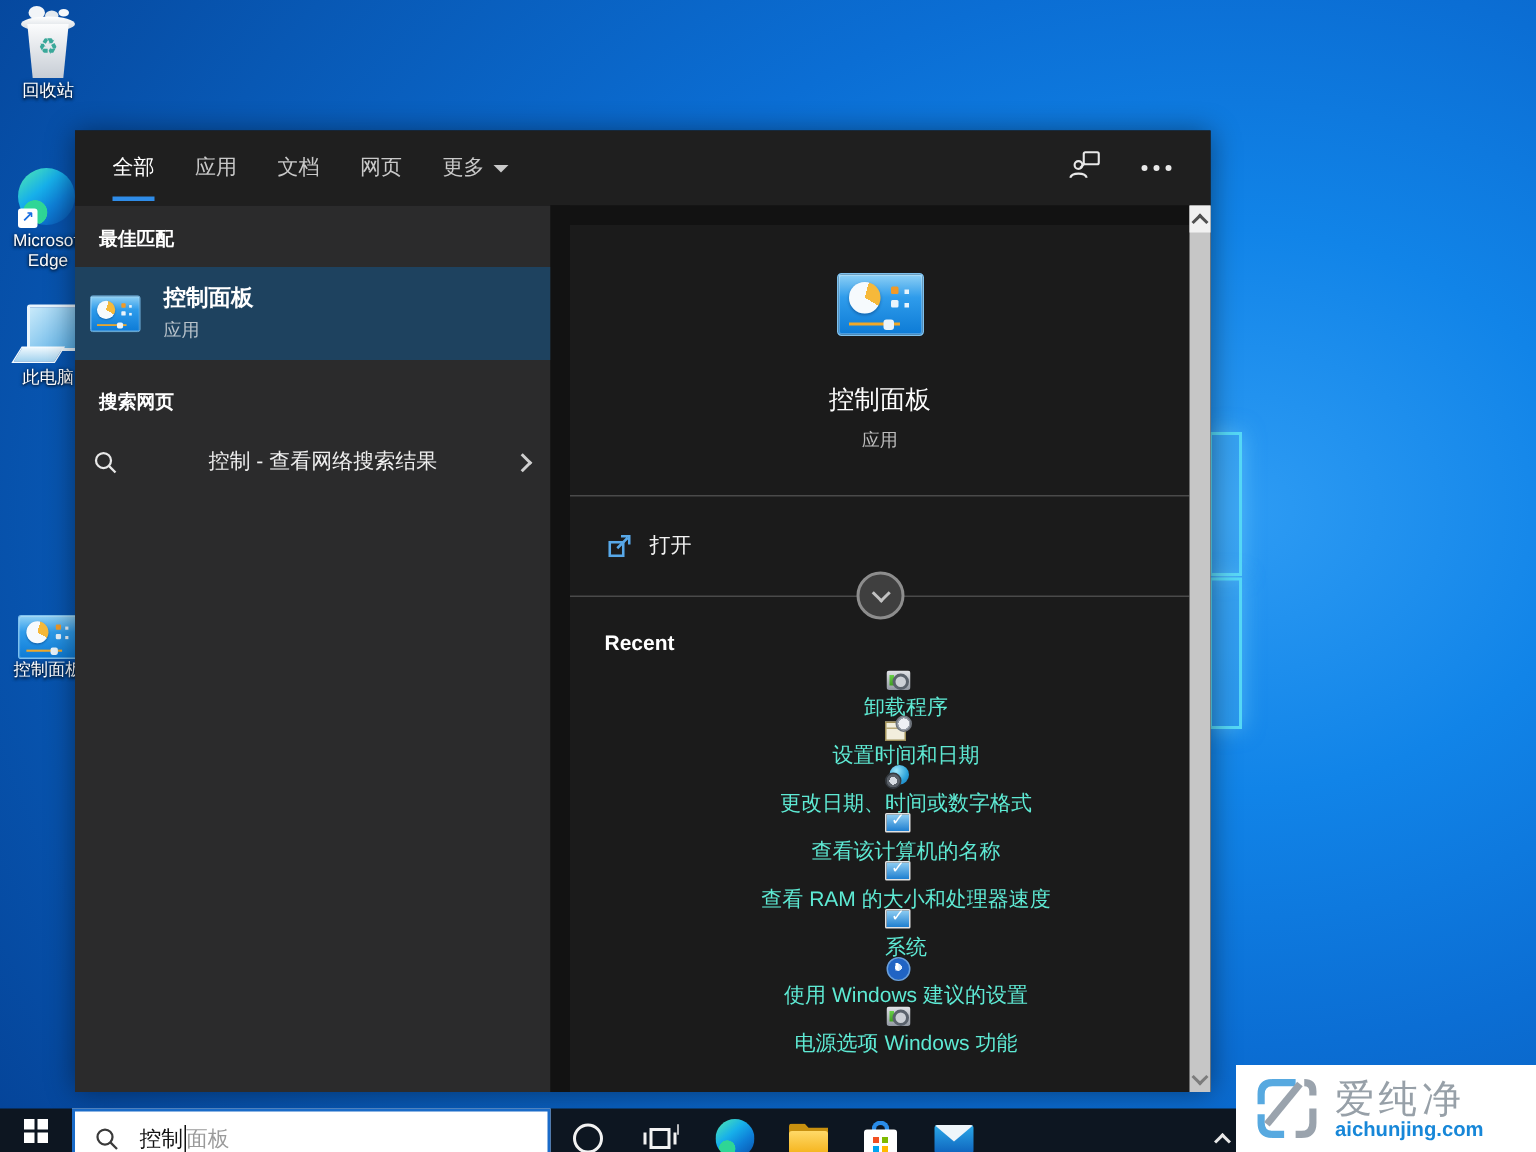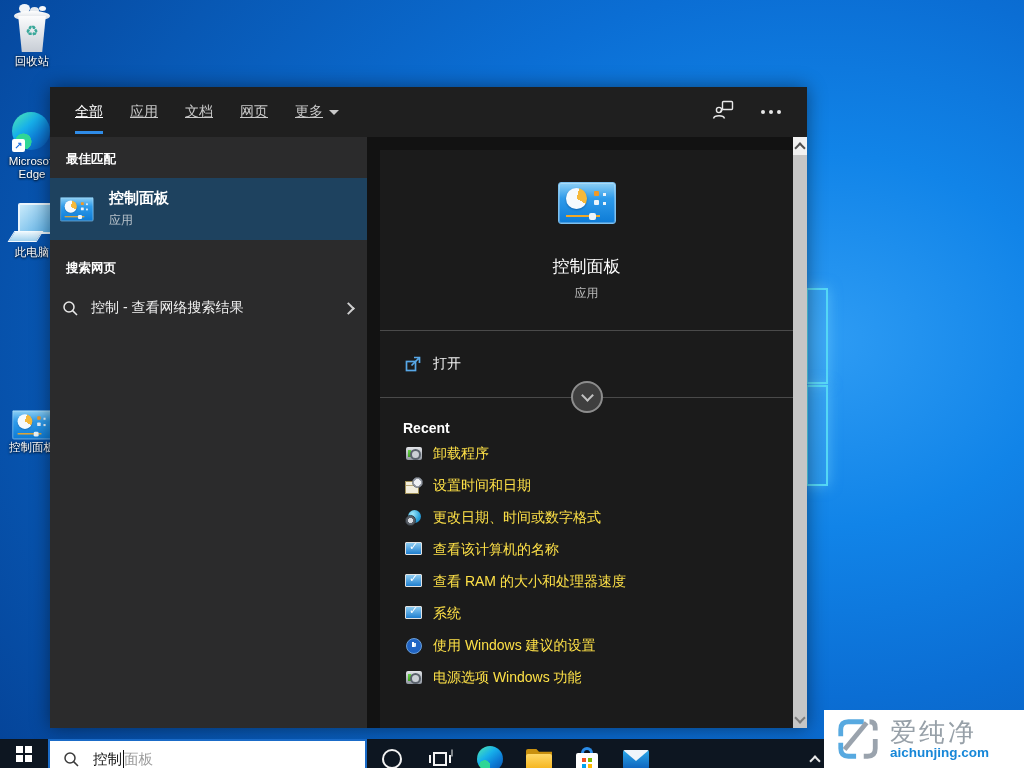--- a/index.html
+++ b/index.html
@@ -51,55 +51,55 @@
   .cp-art .knob{position:absolute;left:30px;bottom:3px;width:7px;height:7px;background:#eaf4fb;border-radius:2px;}
   .cp-small{width:33px;height:24px;position:relative;}
   .cp-small .cp-art{transform:scale(.58);transform-origin:top left;}
   .cp-desktop{width:40px;height:28px;position:relative;}
   .cp-desktop .cp-art{transform:scale(.70);transform-origin:top left;}
 
   
   .panel{position:absolute;left:50px;top:87px;width:757px;height:641px;z-index:10;background:#121212;
     box-shadow:0 0 18px rgba(0,0,0,.45);}
   .panel-header{height:50px;background:#1f1f1f;display:flex;align-items:stretch;padding:0 0 0 25px;position:relative;}
-  .tab{position:relative;display:flex;align-items:center;margin-right:27px;font-size:14px;color:#c9c9c9;cursor:default;text-decoration:underline;}
+  .tab{position:relative;display:flex;align-items:center;margin-right:27px;font-size:14px;color:#c9c9c9;cursor:default;}
   .tab.active{color:#fff;}
   .tab.active::after{content:"";position:absolute;left:0;right:0;bottom:3px;height:3px;background:#2f8ce8;}
   .tab .dd{margin-left:6px;width:0;height:0;border-left:5px solid transparent;border-right:5px solid transparent;border-top:5px solid #c9c9c9;}
   .header-right{margin-left:auto;display:flex;align-items:center;gap:27px;padding-right:26px;}
   .ellipsis-dots{width:4px;height:4px;background:#e8e8e8;border-radius:50%;box-shadow:8px 0 0 #e8e8e8,16px 0 0 #e8e8e8;margin-right:16px;}
 
   .panel-body{position:relative;display:flex;height:591px;background:#121212;}
   .left-col{width:317px;background:#2b2b2c;padding-top:10px;box-sizing:border-box;}
   .section-hd{padding:4px 16px 10px;font-size:12.5px;font-weight:bold;color:#fff;}
   .best-row{height:62px;background:#1e425f;display:flex;align-items:center;padding-left:10px;cursor:default;}
   .best-texts{margin-left:16px;}
   .best-title{font-size:15px;font-weight:bold;color:#fff;}
   .best-sub{font-size:12px;color:#b9c3cb;margin-top:4px;}
   .websearch-hd{margin-top:16px;}
-  .web-row{height:42px;display:flex;align-items:center;padding:0 14px 0 12px;color:#efefef;font-size:14px;}
+  .web-row{height:42px;display:flex;align-items:center;padding:0 14px 0 12px;color:#efefef;font-size:14px;gap:48px;}
   .web-row .txt{margin-left:12px;}
   .chev{display:inline-block;width:7px;height:7px;border-right:2px solid #cfcfcf;border-bottom:2px solid #cfcfcf;}
   .chev-right{transform:rotate(-45deg);margin-left:auto;}
 
   .gap-col{width:13px;background:#121212;}
   .right-col{width:413px;background:#1b1b1b;margin-top:13px;height:578px;box-sizing:border-box;overflow:hidden;}
   .preview-top{display:flex;flex-direction:column;align-items:center;}
   .preview-top .cp-art{margin-top:32px;}
   .preview-title{margin-top:31px;font-size:17px;color:#fff;}
   .preview-sub{margin-top:7px;font-size:12px;color:#bdbdbd;}
   .divider{margin-top:28px;height:1px;background:#4a4a4a;}
   .open-row{height:66px;display:flex;align-items:center;padding-left:25px;color:#f2f2f2;font-size:14px;}
   .open-row .lbl{margin-left:12px;}
   .divider2{position:relative;height:1px;background:#4a4a4a;overflow:visible;}
   .expander{position:absolute;left:50%;top:-16px;margin-left:-16px;width:32px;height:32px;border-radius:50%;
     background:#3f3f3f;border:2px solid #8d8d8d;box-sizing:border-box;}
   .expander .chev{position:absolute;left:10px;top:8px;border-color:#c2c2c2;transform:rotate(45deg);}
   .recent-hd{margin:22px 0 9px 23px;font-size:14px;font-weight:bold;color:#fff;}
-  .recent-row{height:32px;display:flex;align-items:flex-start;padding-left:25px;color:#fde047;font-size:14px;}
+  .recent-row{height:32px;display:flex;align-items:center;padding-left:25px;color:#5eead4;font-size:14px;flex-direction:column;}
   .recent-row .lbl{margin-left:10px;}
 
   
   .ri{position:relative;width:18px;height:18px;flex:none;}
   .ri-computer::before{content:"";position:absolute;left:0;right:1px;top:1px;bottom:4px;border:1px solid #e2e2e2;border-radius:1px;
     background:linear-gradient(180deg,#8ecdf2,#1f7fd0);}
   .ri-computer::after{content:"\2713";position:absolute;top:-1px;left:4px;color:#fff;font-size:11px;font-weight:bold;}
   .ri-program::before{content:"";position:absolute;inset:2px 1px 3px 1px;border-radius:2px;
     background:linear-gradient(#68d048,#3f9e22) 2px 3px/3px 7px no-repeat,linear-gradient(#e2e4e8,#9298a2);}
   .ri-program::after{content:"";position:absolute;width:7px;height:7px;border:2px solid #5a626c;border-radius:50%;

